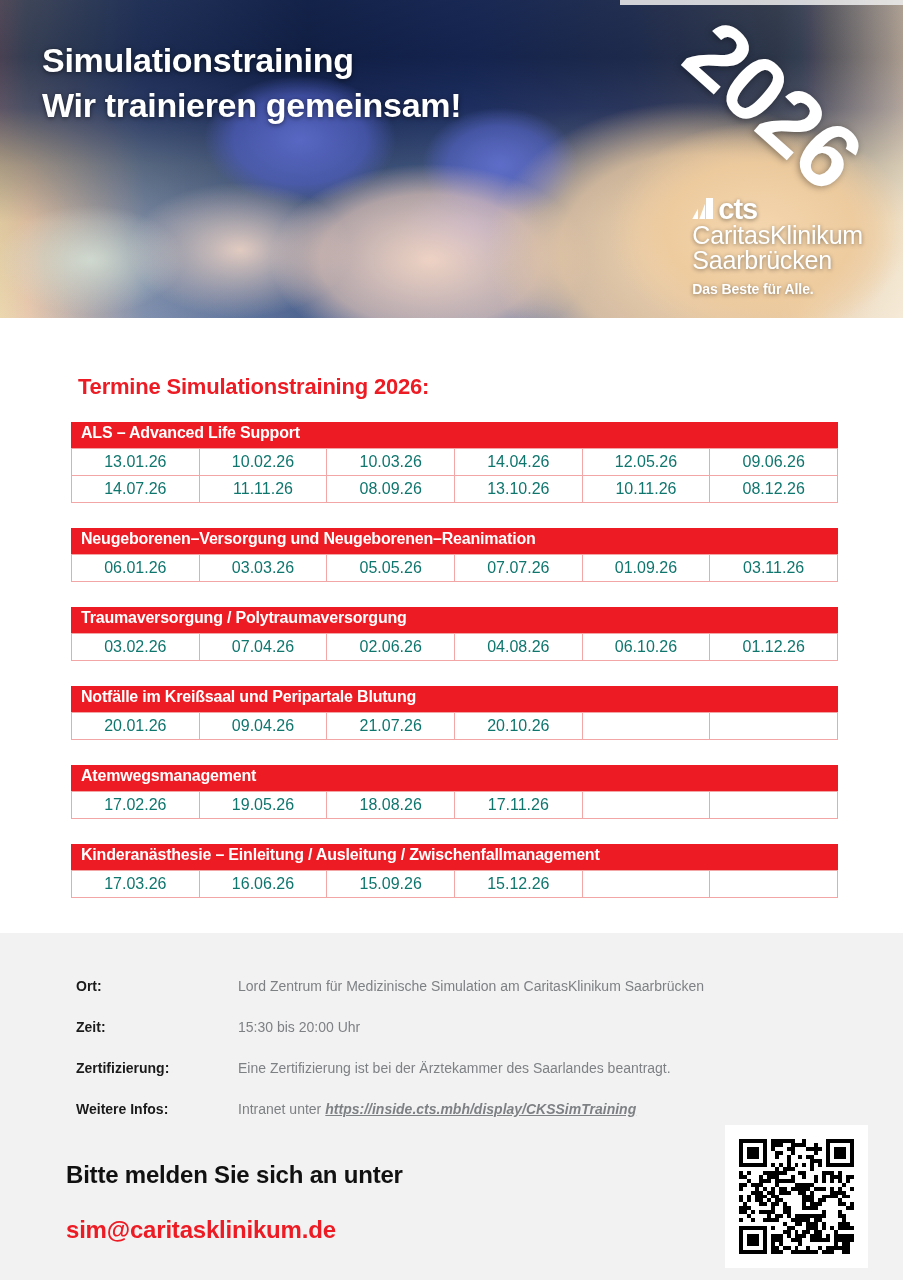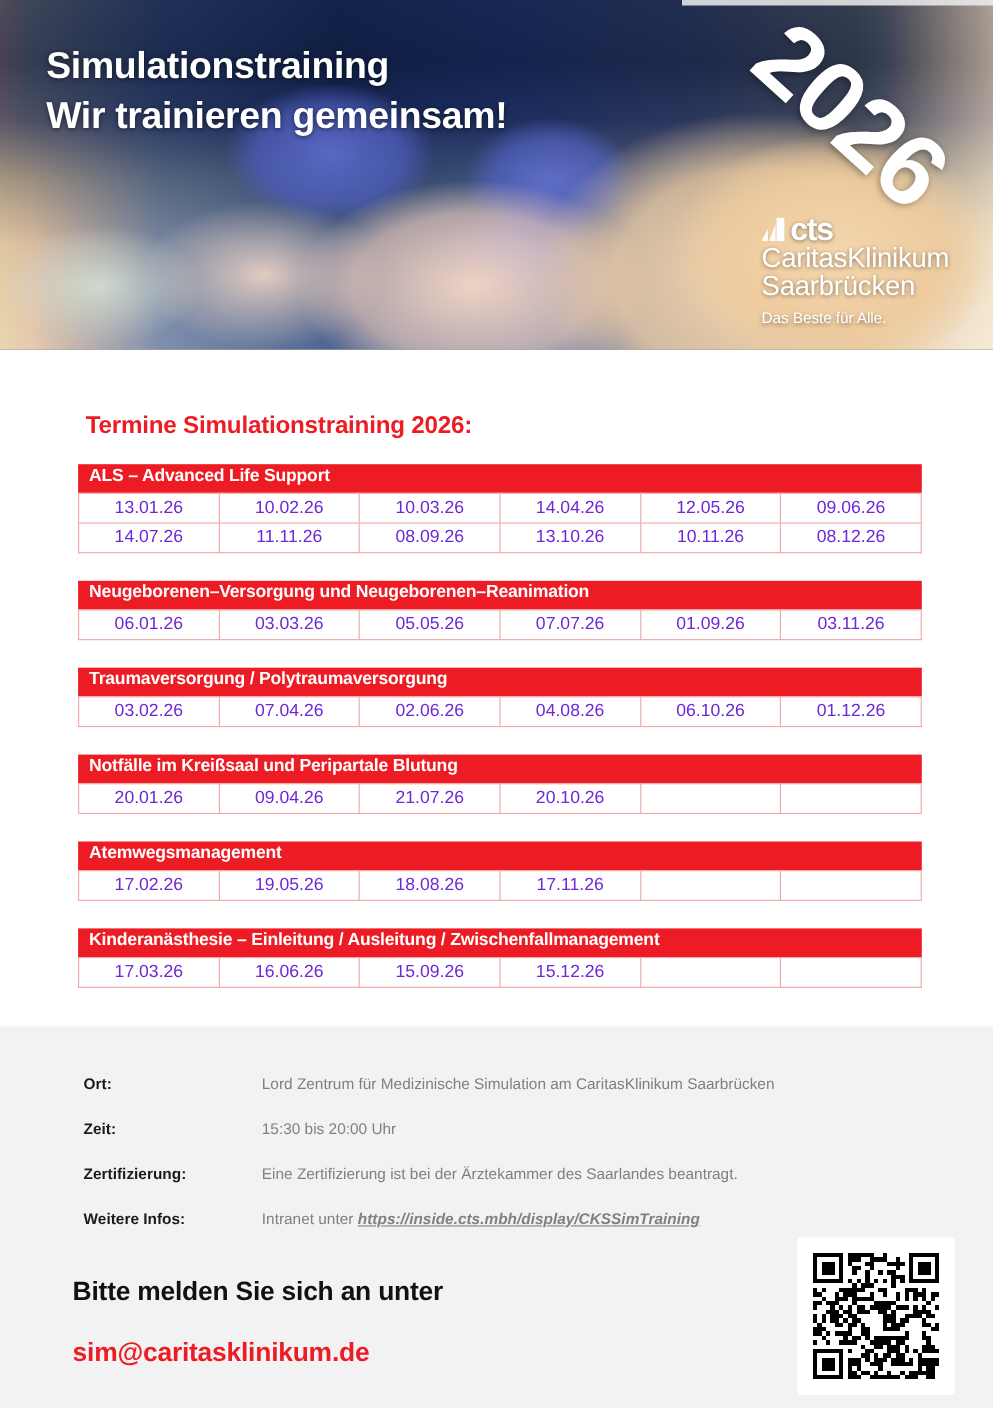--- a/index.html
+++ b/index.html
@@ -106,21 +106,21 @@
   }
   .logo-name {
     font-size: 25px;
     line-height: 25px;
     letter-spacing: -0.2px;
     white-space: pre-line;
     margin-top: 1px;
   }
   .logo-claim {
     font-size: 14px;
-    font-weight: normal;
+    font-weight: bold;
     margin-top: 8px;
     letter-spacing: -0.1px;
   }
 
   
   .main {
     position: absolute;
     left: 0; top: 318px;
     width: 903px; height: 615px;
     background: #ffffff;
@@ -155,21 +155,21 @@
     width: 100%;
     border-collapse: collapse;
     table-layout: fixed;
   }
   table.dates td {
     border: 1px solid #F2A6A6;
     height: 26px;
     text-align: center;
     vertical-align: middle;
     font-size: 16px;
-    color: #6d28d9;
+    color: #0f766e;
     background: #ffffff;
     padding: 0;
   }
   table.dates td.empty { color: transparent; }
 
   
   .footer {
     position: absolute;
     left: 0; top: 933px;
     width: 903px; height: 347px;

